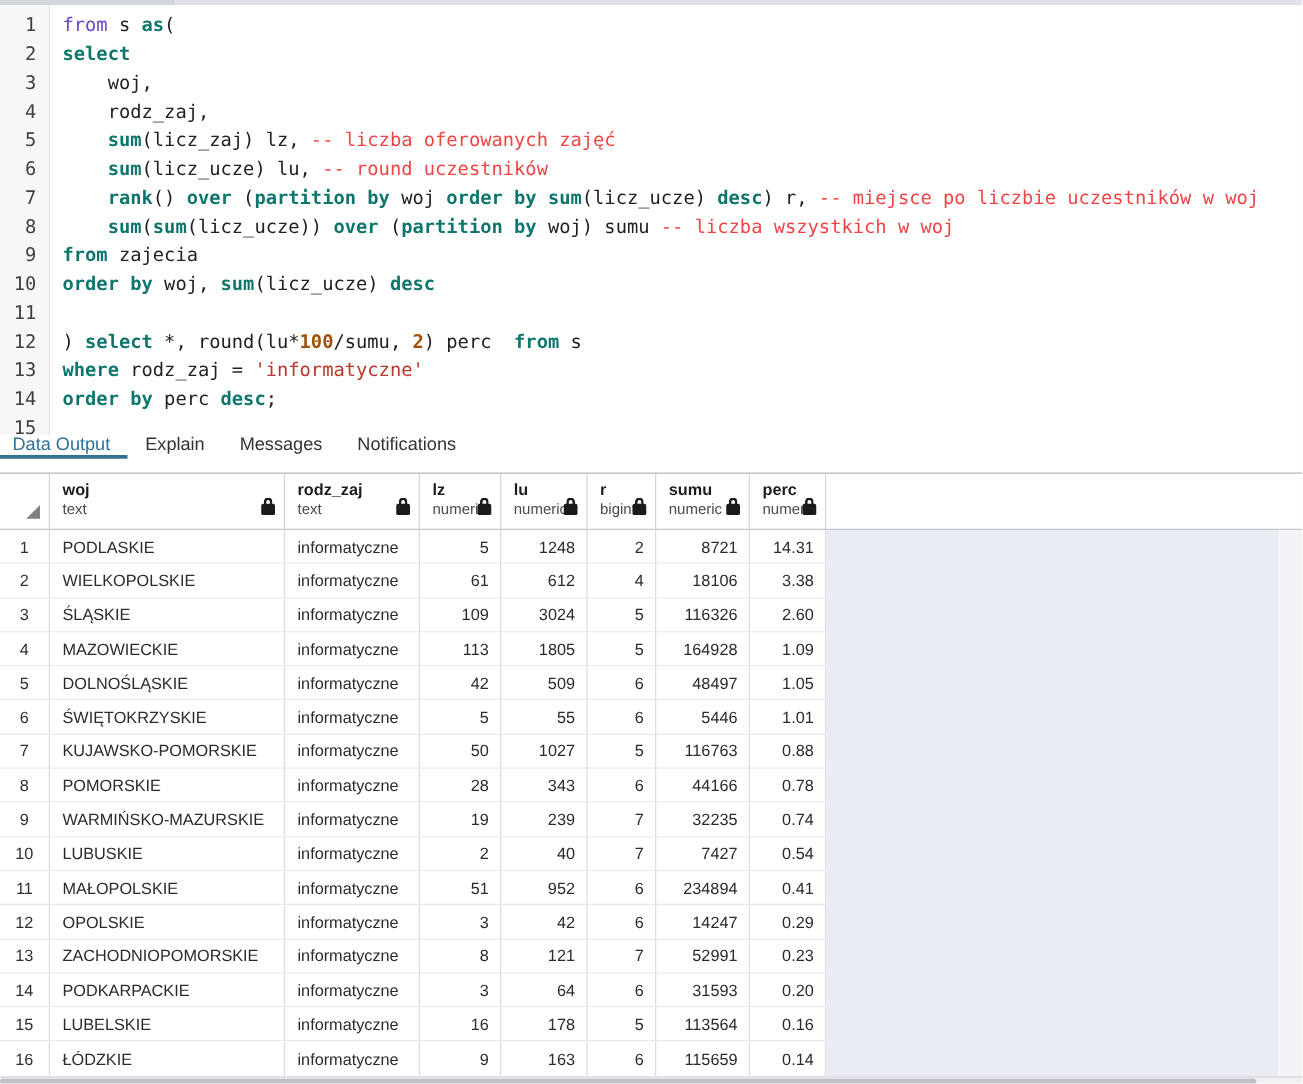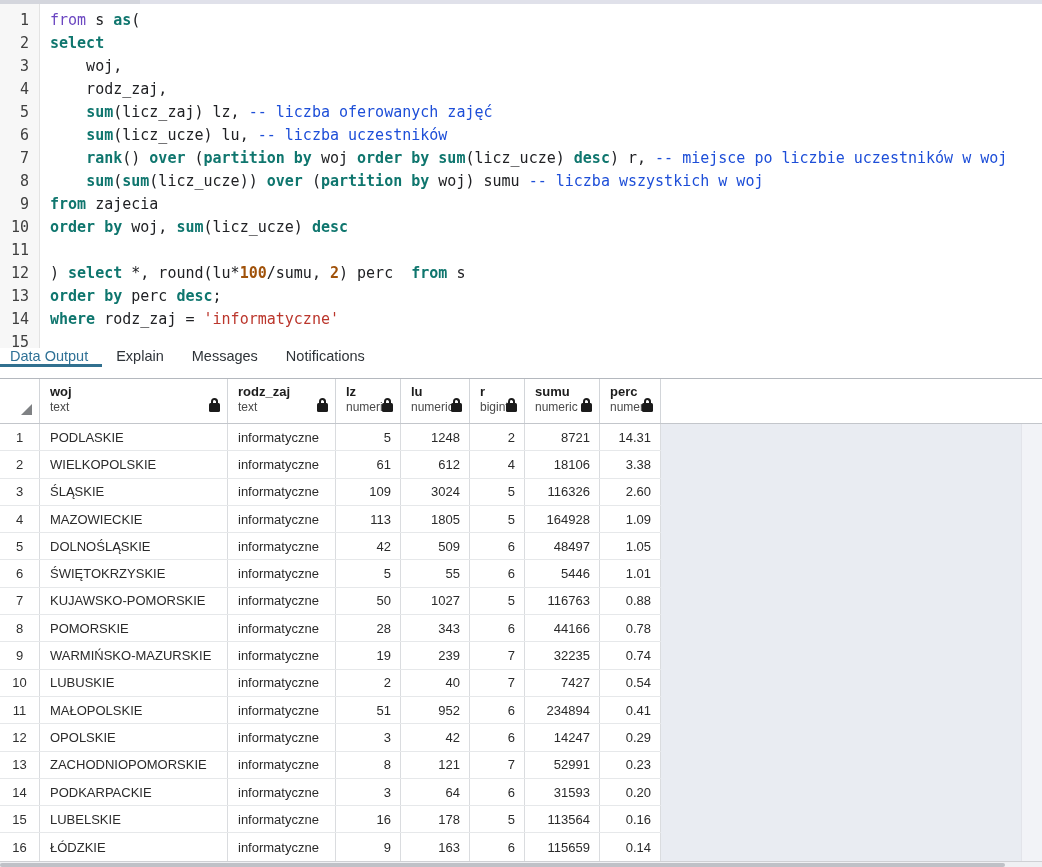--- a/index.html
+++ b/index.html
@@ -13,21 +13,21 @@
   
   .editor{height:344px;display:flex;background:#fff;overflow:hidden;
           font-family:"DejaVu Sans Mono",monospace;font-size:15px;line-height:23px;}
   .gutter{width:40px;background:#f7f7f7;border-right:1px solid #e3e3e3;
           box-sizing:border-box;padding-top:5px;flex:none;}
   .gutter .ln{height:23px;text-align:right;padding-right:10px;color:#404040;}
   .codearea{flex:1;padding-top:5px;padding-left:10px;overflow:hidden;}
   .codearea .cl{height:23px;white-space:pre;}
   .tk-kw{color:#0f766e;font-weight:bold;}
   .tk-kw2{color:#6b46c1;}
-  .tk-com{color:#1d4ed8;}
+  .tk-com{color:#ef4444;}
   .tk-num{color:#a0520a;font-weight:bold;}
   .tk-str{color:#bb362c;}
   .tk-p{color:#202124;}
 
   
   .tabbar{height:30px;background:#fff;display:flex;align-items:flex-start;font-size:14.5px;}
   .tab{display:flex;align-items:center;padding:0 14px;color:#2e3338;cursor:pointer;
        border-bottom:3px solid transparent;box-sizing:border-box;}
   .tab.first{padding-left:10px;}
   .tab.active{color:#2f7196;border-bottom-color:#31708f;}
@@ -93,29 +93,29 @@
         <div class="ln">13</div>
         <div class="ln">14</div>
         <div class="ln">15</div>
       </div>
     <div class="codearea" id="code">
         <div class="cl"><span class="tk-kw2">from</span><span class="tk-p"> s </span><span class="tk-kw">as</span><span class="tk-p">(</span></div>
         <div class="cl"><span class="tk-kw">select</span></div>
         <div class="cl"><span class="tk-p">    woj,</span></div>
         <div class="cl"><span class="tk-p">    rodz_zaj,</span></div>
         <div class="cl"><span class="tk-p">    </span><span class="tk-kw">sum</span><span class="tk-p">(licz_zaj) lz, </span><span class="tk-com">-- liczba oferowanych zajęć</span></div>
-        <div class="cl"><span class="tk-p">    </span><span class="tk-kw">sum</span><span class="tk-p">(licz_ucze) lu, </span><span class="tk-com">-- liczba uczestników</span></div>
+        <div class="cl"><span class="tk-p">    </span><span class="tk-kw">sum</span><span class="tk-p">(licz_ucze) lu, </span><span class="tk-com">-- round uczestników</span></div>
         <div class="cl"><span class="tk-p">    </span><span class="tk-kw">rank</span><span class="tk-p">() </span><span class="tk-kw">over</span><span class="tk-p"> (</span><span class="tk-kw">partition by</span><span class="tk-p"> woj </span><span class="tk-kw">order by</span><span class="tk-p"> </span><span class="tk-kw">sum</span><span class="tk-p">(licz_ucze) </span><span class="tk-kw">desc</span><span class="tk-p">) r, </span><span class="tk-com">-- miejsce po liczbie uczestników w woj</span></div>
         <div class="cl"><span class="tk-p">    </span><span class="tk-kw">sum</span><span class="tk-p">(</span><span class="tk-kw">sum</span><span class="tk-p">(licz_ucze)) </span><span class="tk-kw">over</span><span class="tk-p"> (</span><span class="tk-kw">partition by</span><span class="tk-p"> woj) sumu </span><span class="tk-com">-- liczba wszystkich w woj</span></div>
         <div class="cl"><span class="tk-kw">from</span><span class="tk-p"> zajecia</span></div>
         <div class="cl"><span class="tk-kw">order by</span><span class="tk-p"> woj, </span><span class="tk-kw">sum</span><span class="tk-p">(licz_ucze) </span><span class="tk-kw">desc</span></div>
         <div class="cl">&nbsp;</div>
         <div class="cl"><span class="tk-p">) </span><span class="tk-kw">select</span><span class="tk-p"> *, round(lu*</span><span class="tk-num">100</span><span class="tk-p">/sumu, </span><span class="tk-num">2</span><span class="tk-p">) perc  </span><span class="tk-kw">from</span><span class="tk-p"> s</span></div>
+        <div class="cl"><span class="tk-kw">where</span><span class="tk-p"> rodz_zaj = </span><span class="tk-str">'informatyczne'</span></div>
         <div class="cl"><span class="tk-kw">order by</span><span class="tk-p"> perc </span><span class="tk-kw">desc</span><span class="tk-p">;</span></div>
-        <div class="cl"><span class="tk-kw">where</span><span class="tk-p"> rodz_zaj = </span><span class="tk-str">'informatyczne'</span></div>
       </div>
   </div>
 
   <div class="tabbar" id="tabbar">
       <div class="tab first active">Data Output</div>
       <div class="tab">Explain</div>
       <div class="tab">Messages</div>
       <div class="tab">Notifications</div>
     </div>
 

